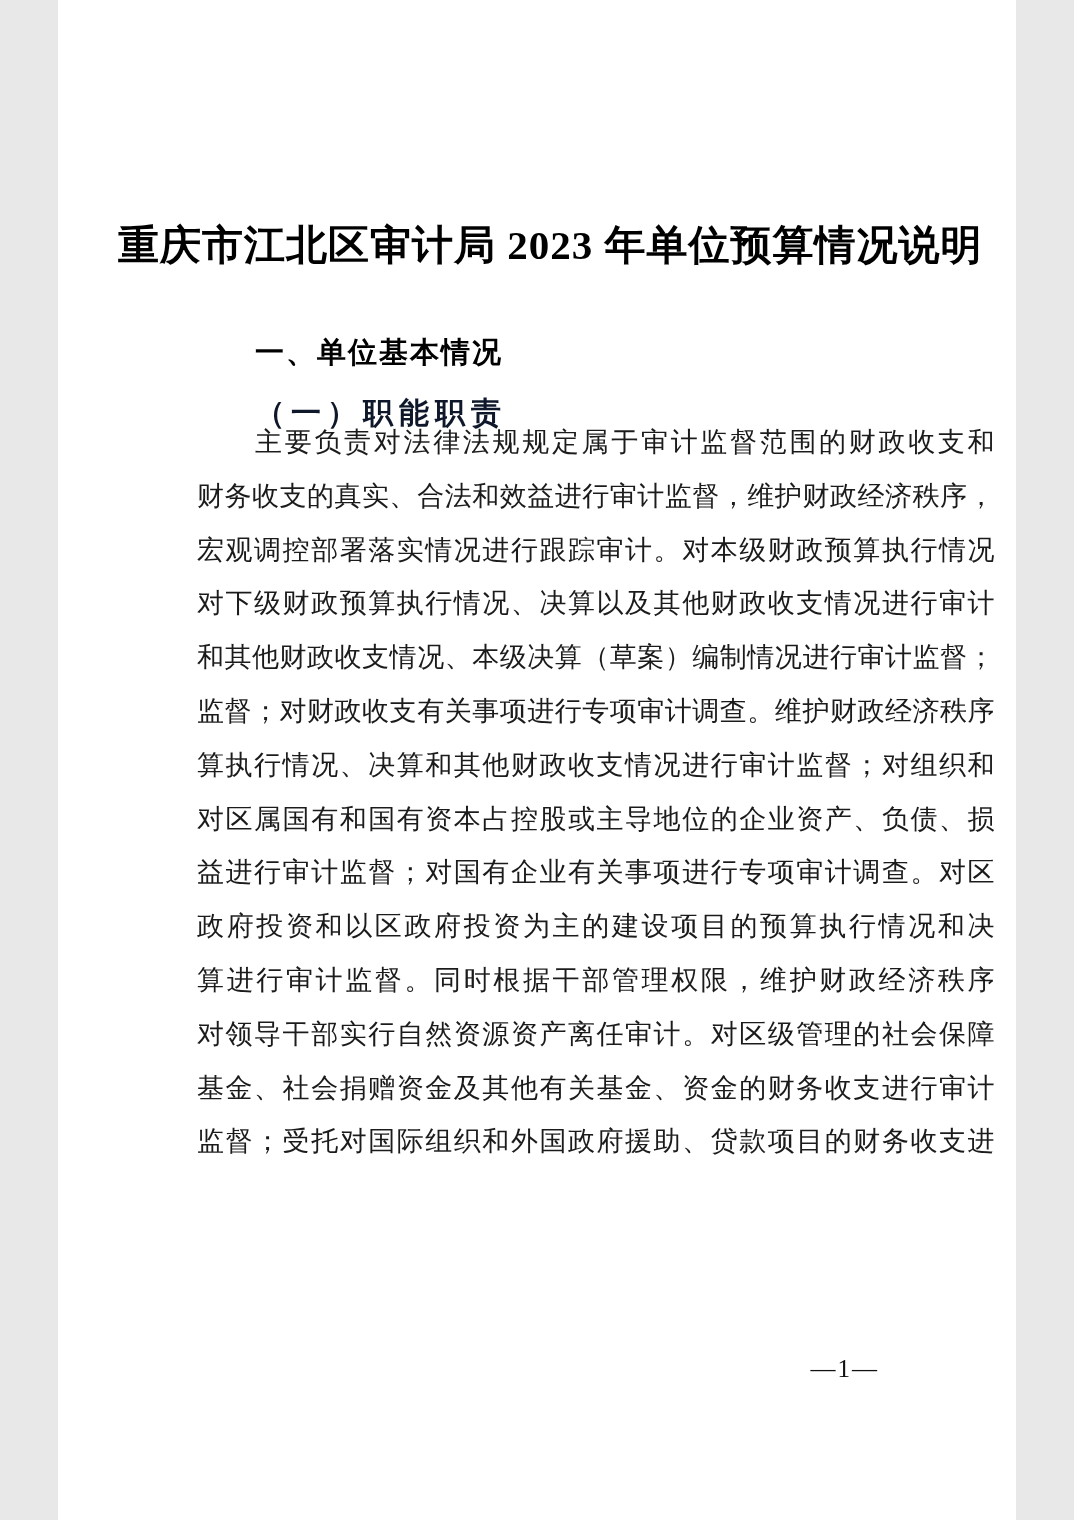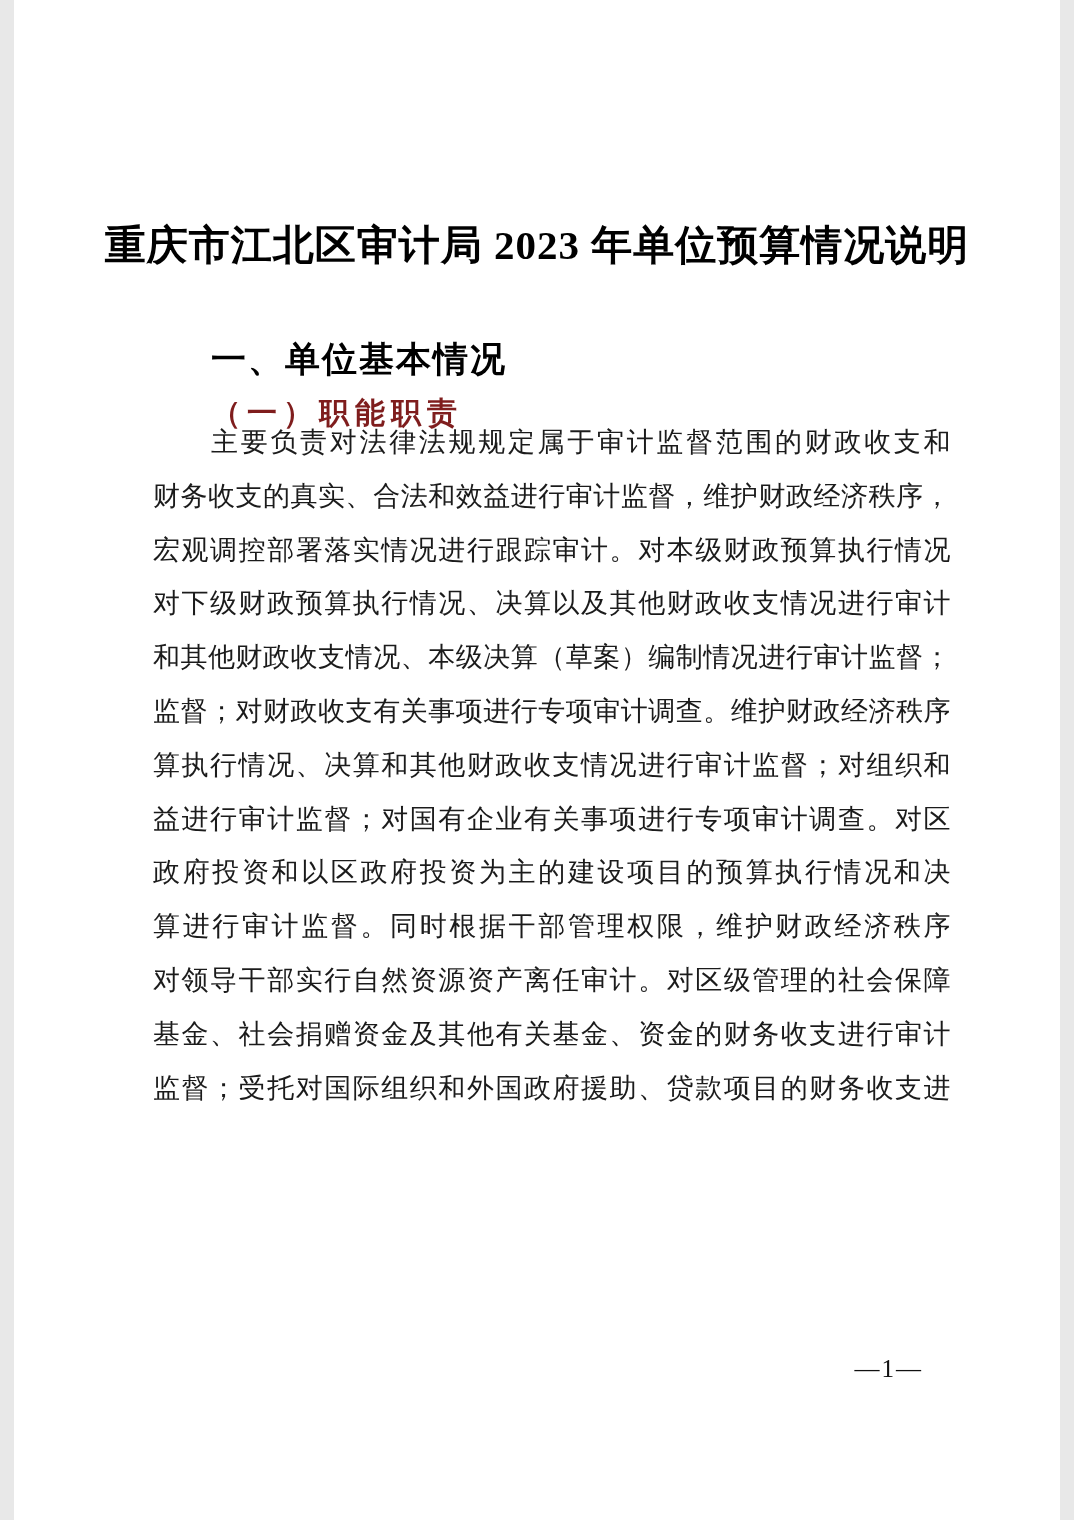--- a/index.html
+++ b/index.html
@@ -2,21 +2,21 @@
 <html><head>
 <meta charset="utf-8">
 <style>
   html, body {
     margin: 0;
     padding: 0;
     background: #e8e8e8;
   }
   .page {
     position: relative;
-    width: 1046px;
+    width: 958px;
     height: 1520px;
     margin: 0 auto;
     background: #ffffff;
     overflow: hidden;
     font-family: "DejaVu Serif", serif;
     color: #1b1b1b;
   }
   .doc-title {
     position: absolute;
     left: 60px;
@@ -28,36 +28,36 @@
     font-size: 41px;
     line-height: 52px;
     color: #000000;
     letter-spacing: 1px;
     white-space: nowrap;
   }
   .section-heading {
     position: absolute;
     left: 197px;
     top: 313px;
-    font-family: Liberation Serif, serif;
+    font-family: Liberation Mono, monospace;
     font-weight: bold;
-    font-size: 35px;
+    font-size: 29px;
     line-height: 36px;
     color: #000000;
     letter-spacing: 2px;
   }
   .subsection-heading {
     position: absolute;
     left: 197px;
     top: 364px;
     font-family: "DejaVu Serif", serif;
     font-size: 30px;
     line-height: 38px;
     letter-spacing: 6px;
-    color: #7f1d1d;
+    color: #0f172a;
   }
   .body-paragraph {
     position: absolute;
     left: 139px;
     top: 415px;
     width: 798px;
   }
   .body-line {
     height: 53.8px;
     line-height: 53.8px;
@@ -95,20 +95,21 @@
   <h3 class="subsection-heading">（一）职能职责</h3>
 
   <div class="body-paragraph">
     <div class="body-line first-line">主要负责对法律法规规定属于审计监督范围的财政收支和</div>
     <div class="body-line">财务收支的真实、合法和效益进行审计监督，维护财政经济秩序，</div>
     <div class="body-line">宏观调控部署落实情况进行跟踪审计。对本级财政预算执行情况</div>
     <div class="body-line">对下级财政预算执行情况、决算以及其他财政收支情况进行审计</div>
     <div class="body-line">和其他财政收支情况、本级决算（草案）编制情况进行审计监督；</div>
     <div class="body-line">监督；对财政收支有关事项进行专项审计调查。维护财政经济秩序</div>
     <div class="body-line">算执行情况、决算和其他财政收支情况进行审计监督；对组织和</div>
+    <div class="body-line">对区属国有和国有资本占控股或主导地位的企业资产、负债、损</div>
     <div class="body-line">益进行审计监督；对国有企业有关事项进行专项审计调查。对区</div>
     <div class="body-line">政府投资和以区政府投资为主的建设项目的预算执行情况和决</div>
     <div class="body-line">算进行审计监督。同时根据干部管理权限，维护财政经济秩序</div>
     <div class="body-line">对领导干部实行自然资源资产离任审计。对区级管理的社会保障</div>
     <div class="body-line">基金、社会捐赠资金及其他有关基金、资金的财务收支进行审计</div>
     <div class="body-line">监督；受托对国际组织和外国政府援助、贷款项目的财务收支进</div>
   </div>
 
   <div class="page-number">—1—</div>
 

